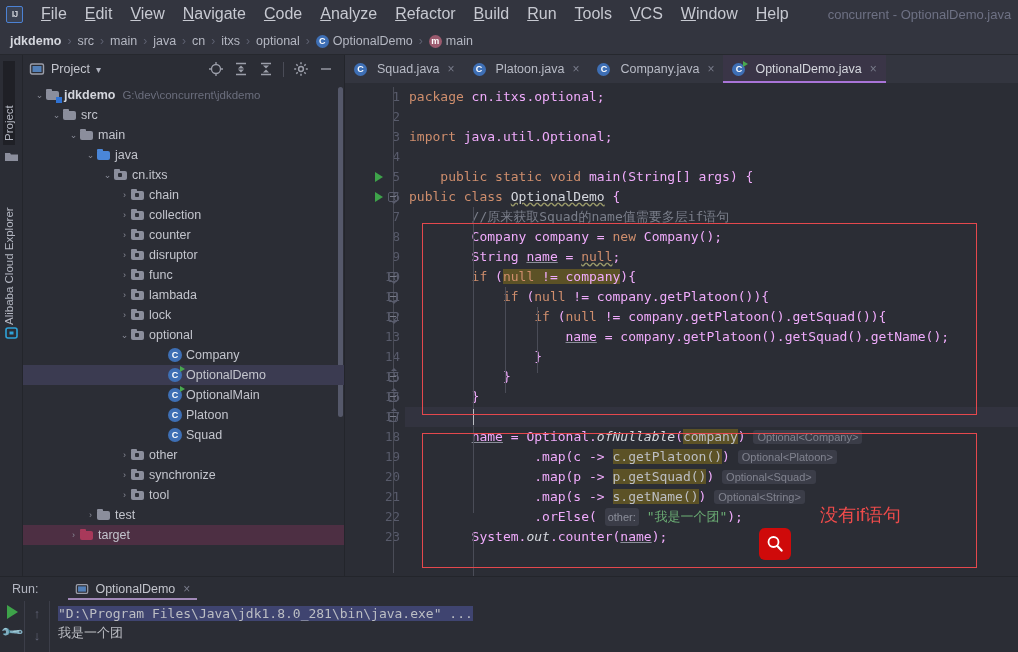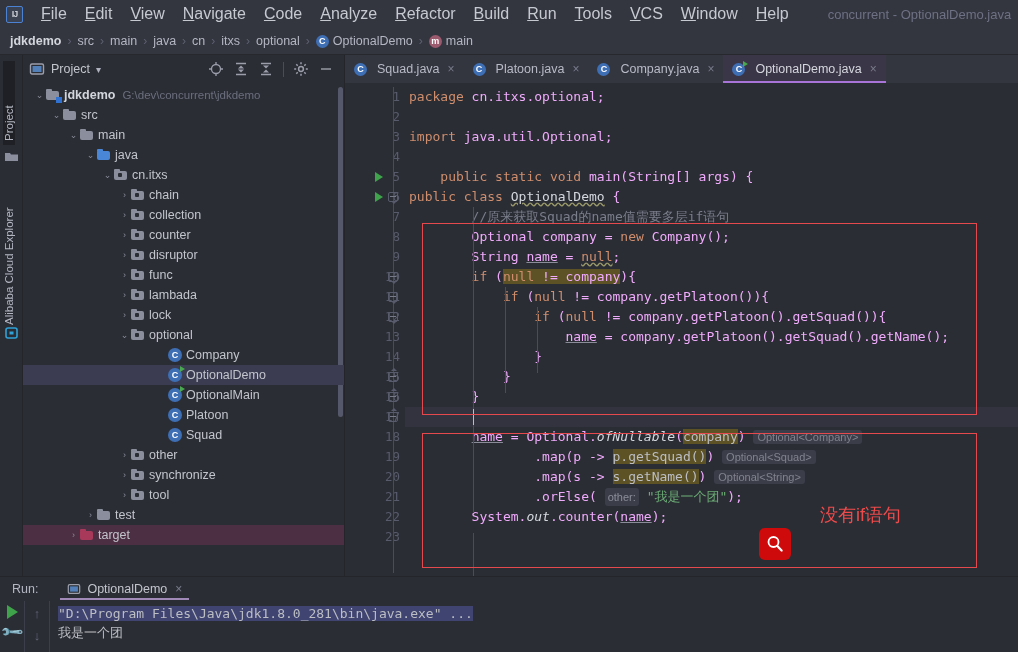--- a/index.html
+++ b/index.html
@@ -141,21 +141,21 @@
 
   .redbox { position:absolute; border:1px solid #e5484d; pointer-events:none; }
   .redtext { position:absolute; color:#ef4b4b; font-size:18px; font-family:Liberation Sans, sans-serif; }
   .magnifier { position:absolute; width:32px; height:32px; background:#cf0a0a; border-radius:6px;
                display:flex; align-items:center; justify-content:center; }
   .caret { position:absolute; width:1px; background:#bcbec4; }
 
   
   .runpanel { flex:0 0 76px; background:#2b2d35; border-top:1px solid #23252b; display:flex;
               flex-direction:column; }
-  .run-head { height:24px; display:flex; align-items:center; padding-left:12px; gap:0; flex:0 0 24px;}
+  .run-head { height:24px; display:flex; align-items:center; padding-left:12px; gap:8px; flex:0 0 24px;}
   .run-label { color:#b4b7c2; font-size:12.5px; margin-right:22px; }
   .run-tab { display:flex; align-items:center; gap:6px; font-size:12.5px; color:#c3c5cd;
              padding:2px 7px; position:relative; }
   .run-tab::after { content:""; position:absolute; left:0; right:0; bottom:-2px; height:2px;
                     background:#a189b8; }
   .run-body { flex:1 1 auto; display:flex; min-height:0; }
   .run-side { width:24px; flex:0 0 24px; display:flex; flex-direction:column; align-items:center;
               gap:4px; padding-top:4px; }
   .run-side2 { width:26px; flex:0 0 26px; display:flex; flex-direction:column; align-items:center;
                gap:7px; padding-top:5px; border-left:1px solid #3c3e49;
@@ -491,31 +491,32 @@
         </div>
 
         <div class="code">
           <div class="cl"><span class="kw">package</span><span class="plain"> cn.itxs.optional;</span></div>
           <div class="cl"> </div>
           <div class="cl"><span class="kw">import</span><span class="plain"> java.util.Optional;</span></div>
           <div class="cl"> </div>
           <div class="cl"><span class="plain">    </span><span class="kw">public static void </span><span class="plain">main(String[] args) {</span></div>
           <div class="cl"><span class="kw">public class </span><span class="cls wav">OptionalDemo</span><span class="plain"> {</span></div>
           <div class="cl"><span class="cmt">        //原来获取Squad的name值需要多层if语句</span></div>
-          <div class="cl"><span class="plain">        Optional company = </span><span class="kw">new </span><span class="plain">Company();</span></div>
+          <div class="cl"><span class="plain">        Company company = </span><span class="kw">new </span><span class="plain">Company();</span></div>
           <div class="cl"><span class="plain">        String </span><span class="plain u">name</span><span class="plain"> = </span><span class="kw wav">null</span><span class="plain">;</span></div>
           <div class="cl"><span class="kw">        if </span><span class="plain">(</span><span class="hl"><span class="kw">null</span><span class="plain"> != company</span></span><span class="plain">){</span></div>
           <div class="cl"><span class="kw">            if </span><span class="plain">(</span><span class="kw">null</span><span class="plain"> != company.getPlatoon()){</span></div>
           <div class="cl"><span class="kw">                if </span><span class="plain">(</span><span class="kw">null</span><span class="plain"> != company.getPlatoon().getSquad()){</span></div>
           <div class="cl"><span class="plain">                    </span><span class="plain u">name</span><span class="plain"> = company.getPlatoon().getSquad().getName();</span></div>
           <div class="cl"><span class="plain">                }</span></div>
           <div class="cl"><span class="plain">            }</span></div>
           <div class="cl"><span class="plain">        }</span></div>
           <div class="cl cur"> </div>
           <div class="cl"><span class="plain">        </span><span class="plain u">name</span><span class="plain"> = Optional.</span><span class="ital">ofNullable</span><span class="plain">(</span><span class="hl">company</span><span class="plain">) </span><span class="hint">Optional&lt;Company&gt;</span></div>
+          <div class="cl"><span class="plain">                .map(c -&gt; </span><span class="hl">c.getPlatoon()</span><span class="plain">) </span><span class="hint">Optional&lt;Platoon&gt;</span></div>
           <div class="cl"><span class="plain">                .map(p -&gt; </span><span class="hl">p.getSquad()</span><span class="plain">) </span><span class="hint">Optional&lt;Squad&gt;</span></div>
           <div class="cl"><span class="plain">                .map(s -&gt; </span><span class="hl">s.getName()</span><span class="plain">) </span><span class="hint">Optional&lt;String&gt;</span></div>
           <div class="cl"><span class="plain">                .orElse( </span><span class="phint">other:</span><span class="str"> "我是一个团"</span><span class="plain">);</span></div>
           <div class="cl"><span class="plain">        System.</span><span class="ital">out</span><span class="plain">.counter(</span><span class="plain u">name</span><span class="plain">);</span></div>
 
           <div class="indent" style="position:absolute;left:68px;top:124px;height:306px;"></div>
           <div class="indent" style="position:absolute;left:100px;top:204px;height:106px;"></div>
           <div class="indent" style="position:absolute;left:132px;top:224px;height:66px;"></div>
           <div class="indent" style="position:absolute;left:68px;top:450px;height:100px;"></div>
 

